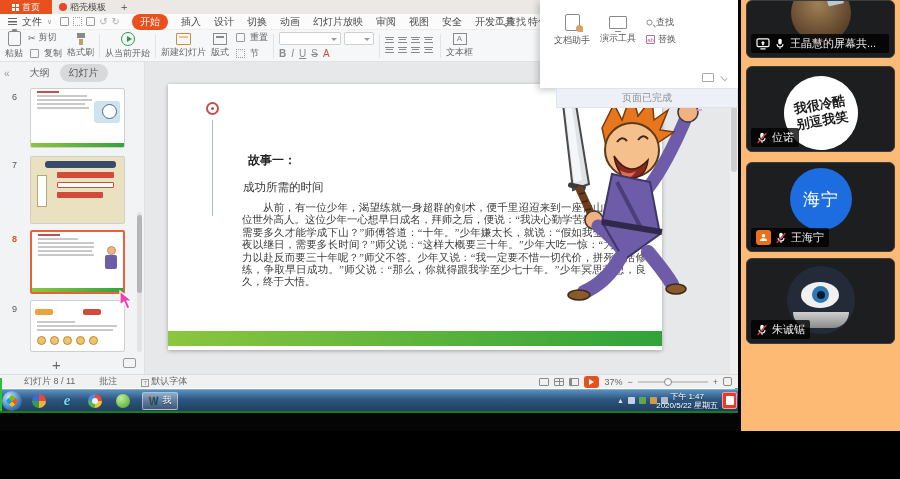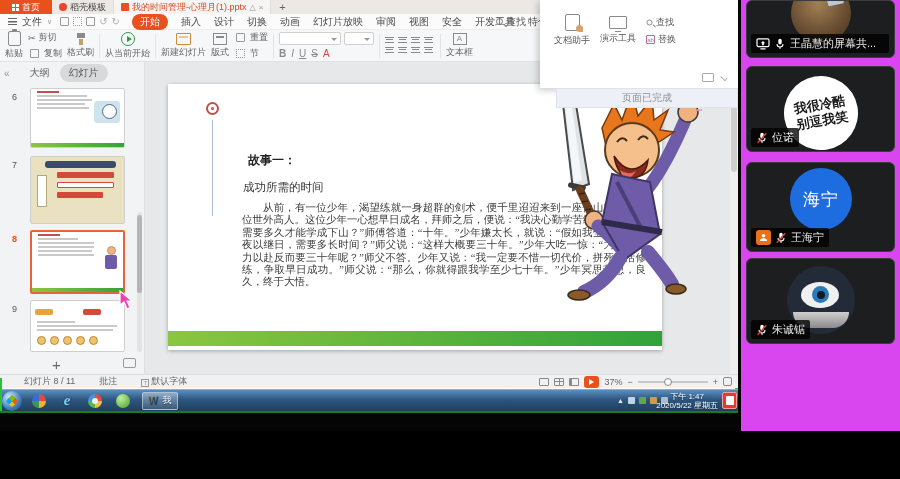--- a/index.html
+++ b/index.html
@@ -158,21 +158,21 @@
   .tr{width:7px;height:7px;border-radius:1px;opacity:.9;}
   .clock{position:absolute;right:20px;text-align:center;font-size:8px;line-height:9px;color:#fff;text-shadow:0 1px 1px #1a3a5f;}
   .red-badge{position:absolute;right:1px;top:2px;width:15px;height:17px;background:#e23c2f;border-radius:2px;border:1px solid #f0a0a0;}
   .red-badge::after{content:"";position:absolute;left:3px;top:3px;width:8px;height:9px;background:#fff;border-radius:1px;}
 
   
   .banner{position:absolute;left:4px;top:455px;display:flex;align-items:center;color:#ffffff;z-index:5;}
   .banner .txt{font-size:17px;font-weight:bold;letter-spacing:1px;}
 
   
-  .rpanel{position:absolute;left:741px;top:0;width:159px;height:479px;background:#d946ef;text-decoration:underline;}
+  .rpanel{position:absolute;left:741px;top:0;width:159px;height:479px;background:#fdba74;text-decoration:underline;}
   .tile{position:absolute;left:5px;width:149px;background:#1d1e20;border:1px solid #3a3b3d;border-radius:6px;overflow:hidden;}
   .av{position:absolute;border-radius:50%;}
   .namebar{position:absolute;left:4px;bottom:4px;display:flex;align-items:center;gap:4px;background:rgba(0,0,0,.78);padding:2px 5px;border-radius:2px;max-width:138px;}
   .namebar .nm{font-size:11px;color:#ececec;white-space:nowrap;overflow:hidden;}
   .namebar.dim .nm{color:#8a8a8a;}
   .t1-av{left:44px;top:-18px;width:60px;height:60px;background:radial-gradient(circle at 45% 35%,#a08055,#6b4f33 55%,#3a2a1a);}
   .t1-av::after{content:"";position:absolute;right:8px;top:10px;width:16px;height:12px;background:#b8c8d8;border-radius:2px;transform:rotate(-12deg);}
   .t2-av{left:37px;top:9px;width:74px;height:74px;background:#fff;display:flex;flex-direction:column;align-items:center;justify-content:center;transform:rotate(-10deg);}
   .t2-av span{font-size:13px;font-weight:bold;color:#1a1a1a;line-height:16px;font-family:"Liberation Serif","DejaVu Serif",serif;}
   .t3-av{left:43px;top:5px;width:62px;height:62px;background:#1d6ce0;display:flex;align-items:center;justify-content:center;}
@@ -195,26 +195,20 @@
 
     <div class="tabbar">
       <div class="tab-home">
         <span class="grid"></span>
         <span>首页</span>
       </div>
       <div class="tab docer">
         <span class="docer-ic"></span>
         <span>稻壳模板</span>
       </div>
-      <div class="tab doc">
-        <span class="ppt-ic"></span>
-        <span>我的时间管理-心理月(1).pptx</span>
-        <span class="warn">△</span>
-        <span class="x">×</span>
-      </div>
       <div class="tab-plus">+</div>
     </div>
 
     <div class="menurow">
       <div class="file-btn">
         <span class="ham"></span>
         <span>文件</span>
         <span style="color:#999;font-size:7px">∨</span>
       </div>
       <span class="mini-ic"></span>

